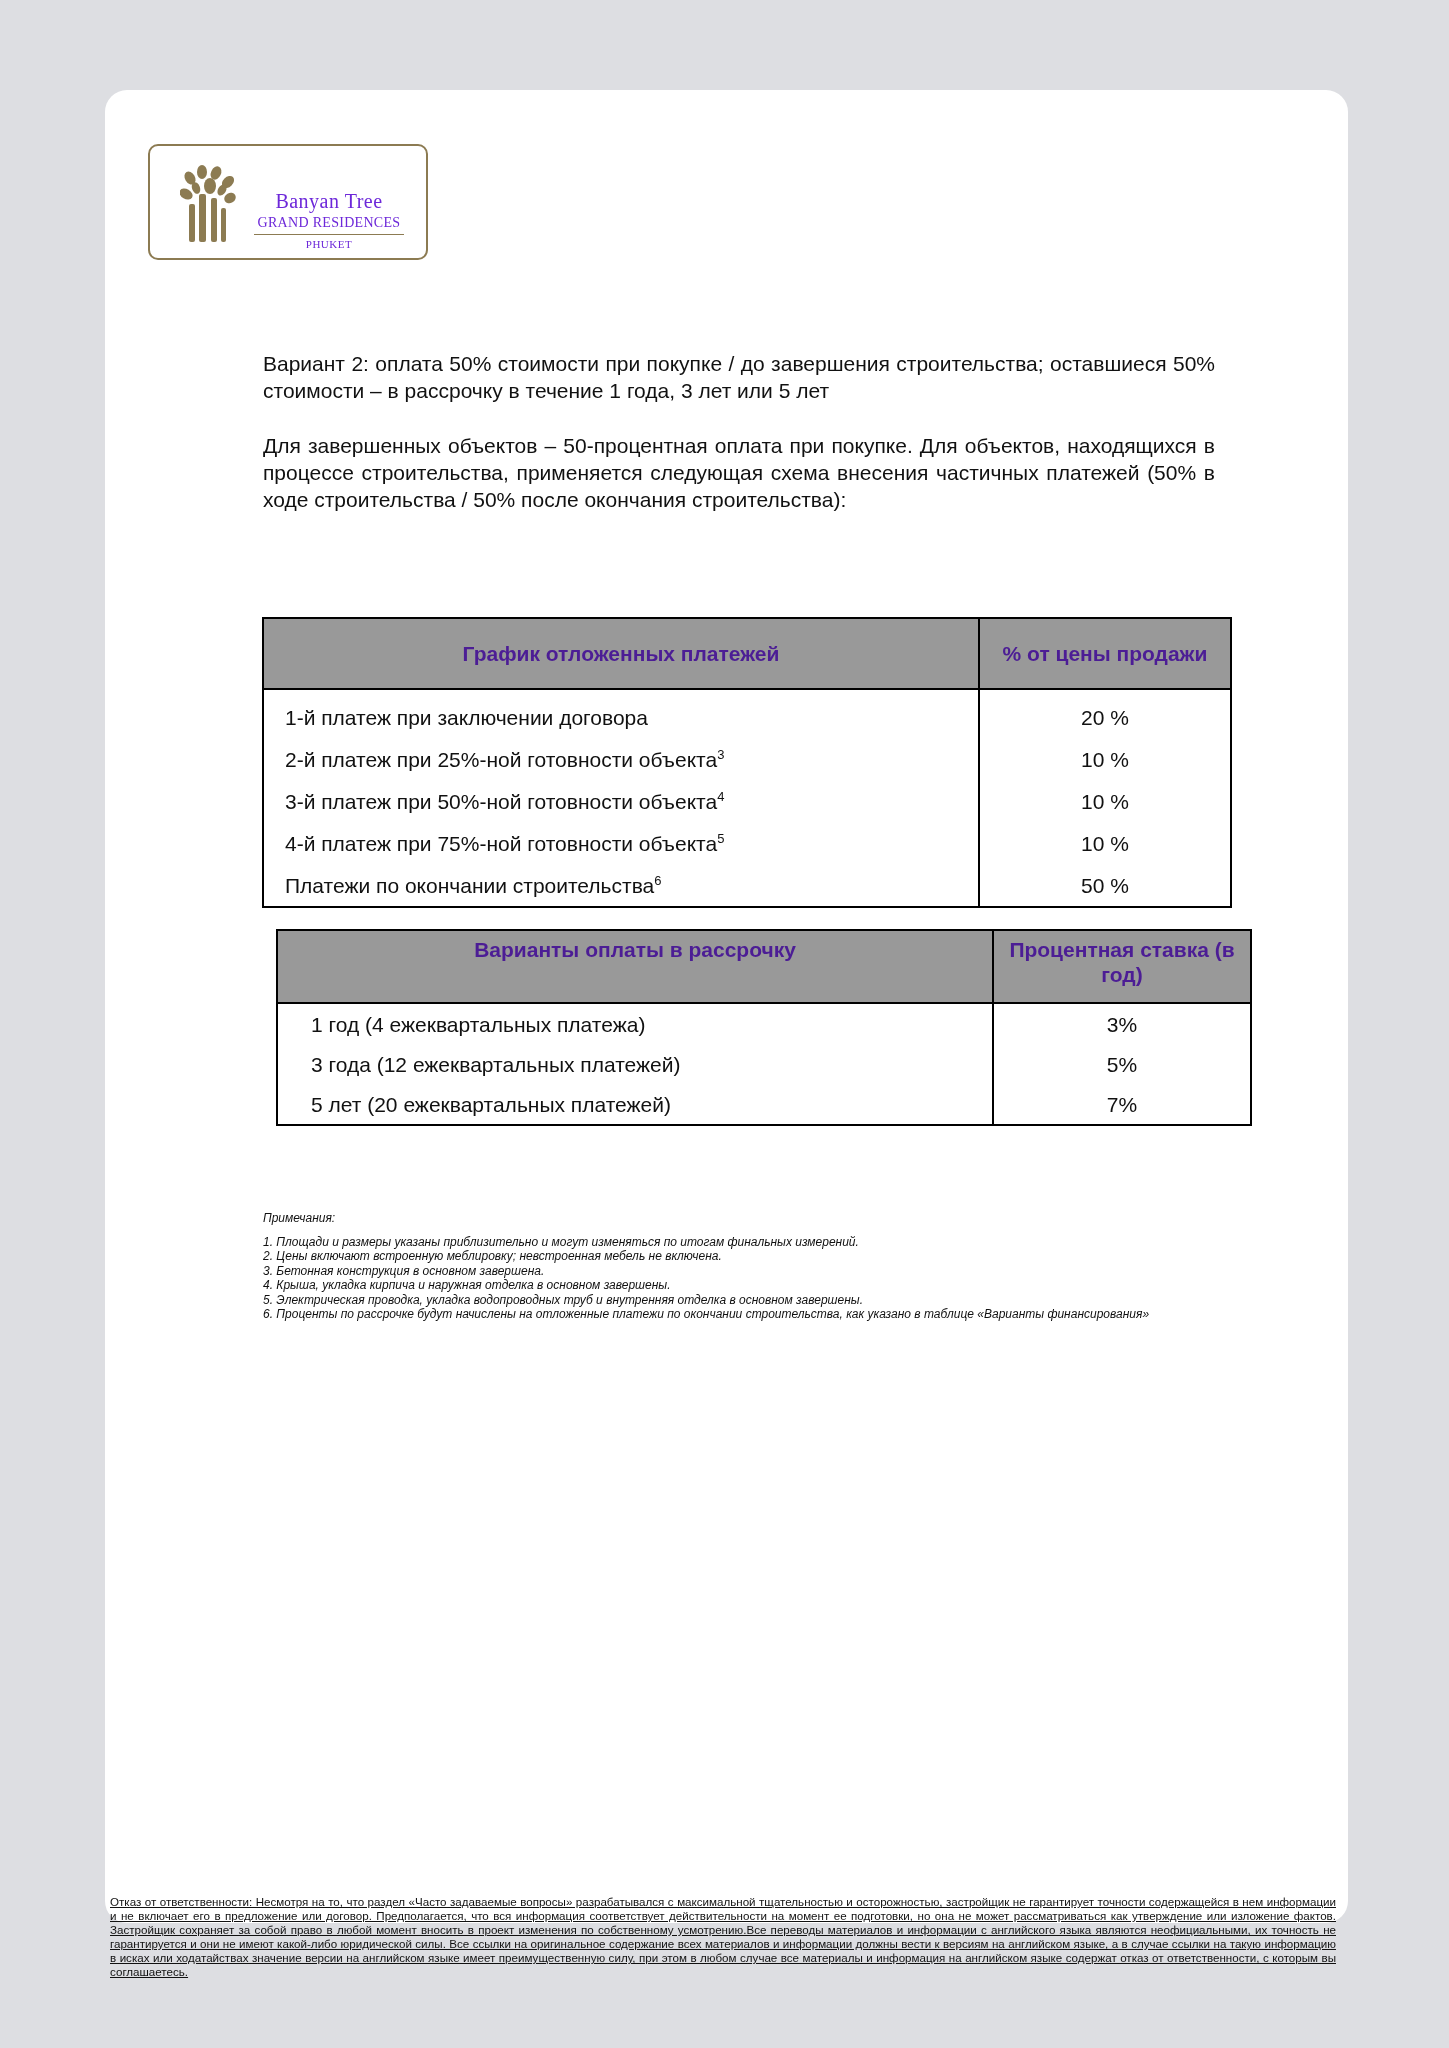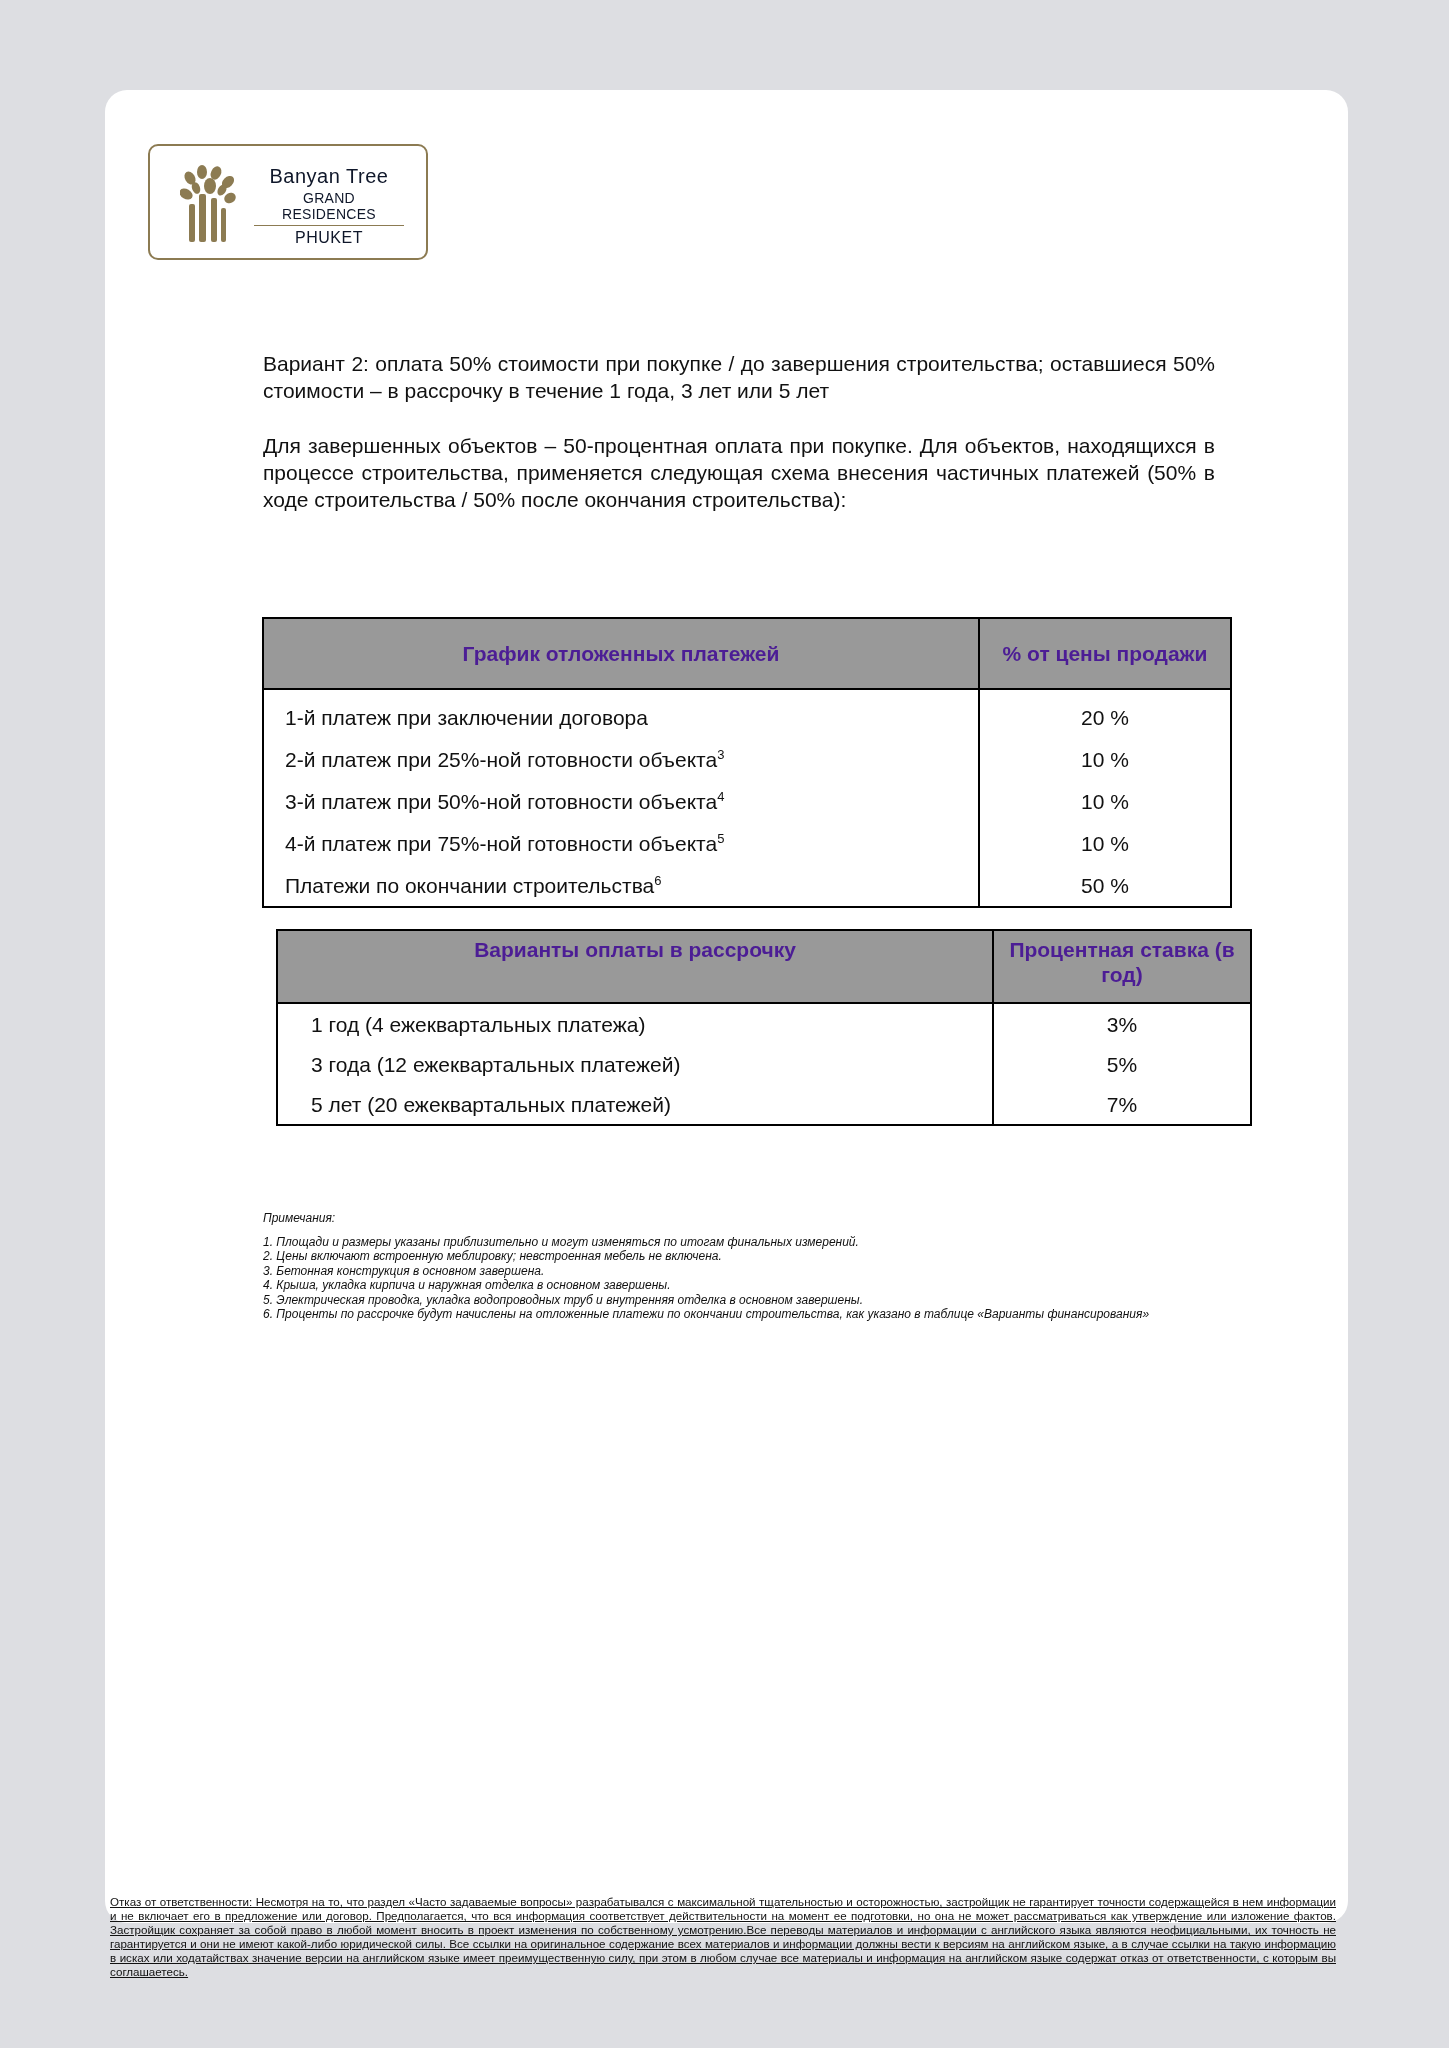--- a/index.html
+++ b/index.html
@@ -21,30 +21,30 @@
     .logo {
       position: absolute;
       left: 148px; top: 144px;
       width: 280px; height: 116px;
       border: 2px solid #8c7b52;
       border-radius: 10px;
       box-sizing: border-box;
     }
     .logo svg.tree { position: absolute; left: 30px; top: 18px; }
     .logo .brand {
-      position: absolute; left: 104px; top: 19px; width: 150px;
-      text-align: center; color: #0f172a;
-      font-family: Liberation Sans, sans-serif;
+      position: absolute; left: 104px; top: 44px; width: 150px;
+      text-align: center; color: #6d28d9;
+      font-family: Liberation Serif, serif;
     }
     .logo .brand .l1 { font-size: 20px; letter-spacing: 0.5px; }
     .logo .brand .l2 {
       font-size: 14px; letter-spacing: 0.3px; margin-top: 2px;
       padding-bottom: 3px; border-bottom: 1px solid #8c7b52;
     }
-    .logo .brand .l3 { font-size: 16px; margin-top: 3px; letter-spacing: 0.5px; }
+    .logo .brand .l3 { font-size: 11px; margin-top: 3px; letter-spacing: 0.5px; }
 
     .content {
       position: absolute;
       left: 263px; top: 350px;
       width: 952px;
     }
     .heading {
       font-weight: normal; font-size: 21px; line-height: 27px;
       text-align: justify; margin: 0;
     }

